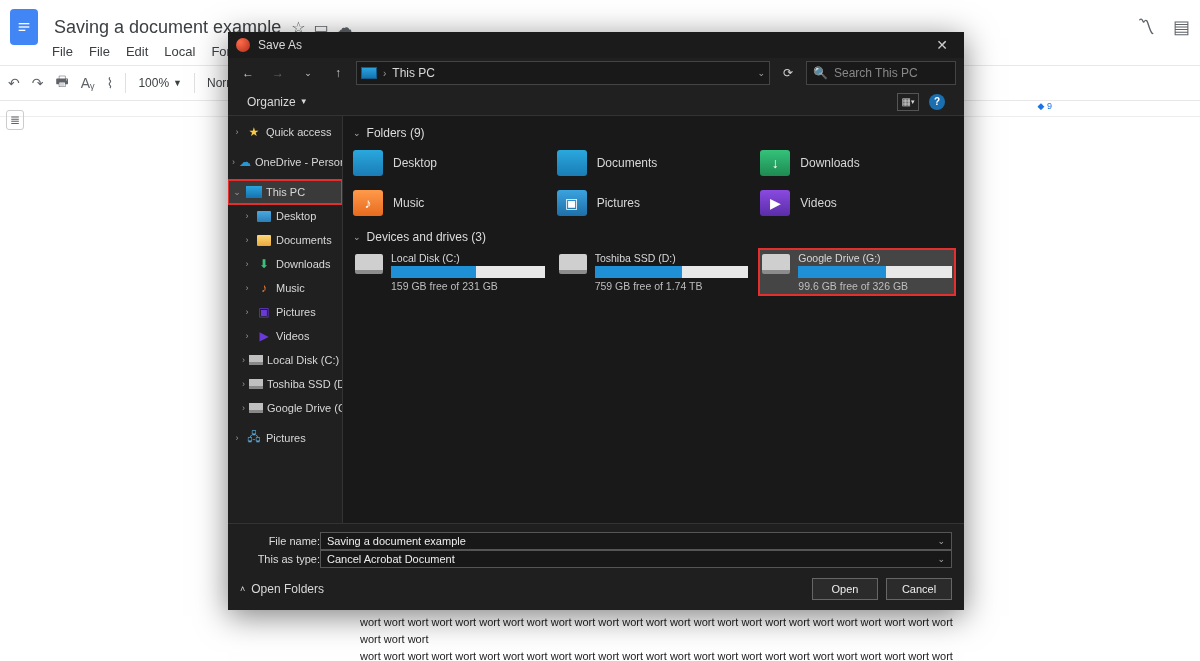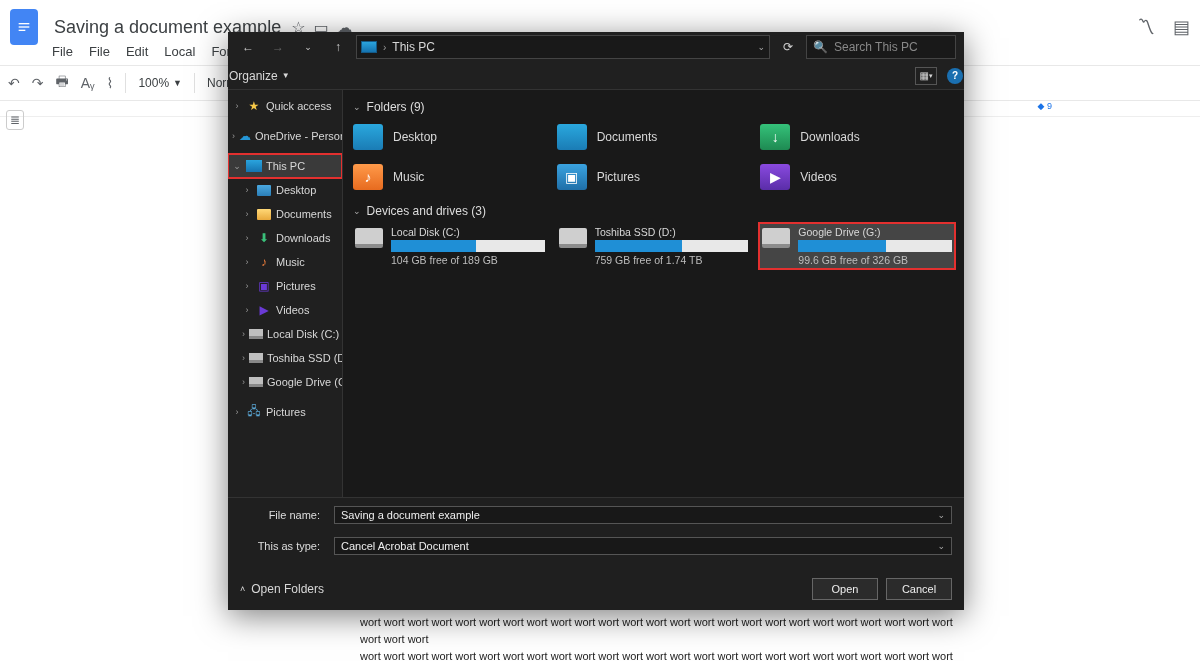--- a/index.html
+++ b/index.html
@@ -29,21 +29,21 @@
   .sa-title .close { margin-left:auto; width:28px; text-align:center; font-size:14px; color:#ccc; }
   .sa-nav { height:30px; display:flex; align-items:center; gap:6px; padding:4px 8px; }
   .sa-nav .navbtn { width:24px; height:24px; display:flex; align-items:center; justify-content:center; color:#ccc; }
   .sa-nav .navbtn.dis { color:#666; }
   .sa-addr { flex:1; height:24px; border:1px solid #444; background:#191919; display:flex; align-items:center; padding:0 4px; gap:6px; }
   .sa-addr .pcicon { width:16px; height:12px; background:linear-gradient(#2aa4de,#1573b0); border:1px solid #145a88; }
   .sa-addr .chev { color:#999; font-size:10px; }
   .sa-addr .drop { margin-left:auto; color:#aaa; font-size:9px; }
   .sa-refresh { width:24px; height:24px; display:flex; align-items:center; justify-content:center; color:#ccc; }
   .sa-search { width:150px; height:24px; border:1px solid #444; background:#191919; display:flex; align-items:center; padding:0 6px; gap:6px; color:#888; }
-  .sa-toolbar { height:28px; display:flex; align-items:center; padding:0 1px; border-bottom:1px solid #333; }
+  .sa-toolbar { height:28px; display:flex; align-items:center; padding:0 19px; border-bottom:1px solid #333; }
   .sa-toolbar .org { display:flex; gap:4px; align-items:center; }
   .sa-toolbar .right { margin-left:auto; display:flex; align-items:center; gap:10px; }
   .sa-toolbar .viewbtn { width:22px; height:18px; border:1px solid #555; display:flex; align-items:center; justify-content:center; font-size:10px; }
   .sa-toolbar .help { width:16px; height:16px; border-radius:50%; background:#1a6fb0; color:#fff; display:flex; align-items:center; justify-content:center; font-size:10px; font-weight:bold; }
 
   .sa-body { flex:1; display:flex; min-height:0; }
   .sa-tree { width:115px; background:#202020; border-right:1px solid #333; padding-top:4px; overflow:hidden; }
   .tree-item { display:flex; align-items:center; height:24px; padding:0 4px; gap:4px; white-space:nowrap; font-size:11px;}
   .tree-item .tw { width:10px; text-align:center; color:#999; font-size:9px; }
   .tree-item .ico { width:16px; height:14px; display:flex; align-items:center; justify-content:center; font-size:12px; }
@@ -73,21 +73,21 @@
   .drive { position:relative; padding:2px; }
   .drive.hl-red { outline:2px solid #e3302f; outline-offset:0; background:#454545; }
   .drive-row { display:flex; align-items:flex-start; gap:8px; }
   .dicon { width:28px; height:20px; background:#cfcfcf; border-bottom:4px solid #8c8c8c; margin-top:2px; border-radius:2px; }
   .dinfo { flex:1; font-size:10.5px; }
   .dbar { height:12px; background:#e8e8e8; margin:2px 0; position:relative; }
   .dbar .fill { position:absolute; left:0; top:0; bottom:0; background:#1f8fd6; }
   .dfree { color:#bdbdbd; }
 
   .sa-fields { border-top:1px solid #333; padding:8px 12px 4px; background:#1f1f1f; }
-  .fld-row { display:flex; align-items:center; gap:14px; margin-bottom:13px; }
+  .fld-row { display:flex; align-items:center; gap:0; margin-bottom:0; }
   .fld-row label { width:80px; text-align:right; font-size:11px; color:#ddd; }
   .fld-row .combo { flex:1; height:18px; border:1px solid #555; background:#181818; display:flex; align-items:center; padding:0 6px; font-size:11px; color:#eee; }
   .fld-row .combo .dd { margin-left:auto; font-size:9px; color:#aaa; }
   .sa-footer { display:flex; align-items:center; padding:6px 12px 10px; background:#1f1f1f; }
   .sa-footer .hide { display:flex; align-items:center; gap:6px; }
   .sa-footer .btns { margin-left:auto; display:flex; gap:8px; }
   .sa-footer button { width:66px; height:22px; background:#2b2b2b; border:1px solid #666; color:#eee; font-size:11px; }
 </style>
 </head>
 <body>
@@ -140,20 +140,25 @@
 <div class="gd-sideicons">
   <span style="border:1px solid #ccc; padding:2px 3px; border-radius:3px; font-size:12px;">≣</span>
 </div>
 <div class="gd-body-text">
   <div>wort wort wort wort wort wort wort wort wort wort wort wort wort wort wort wort wort wort wort wort wort wort wort wort wort wort wort wort</div>
   <div>wort wort wort wort wort wort wort wort wort wort wort wort wort wort wort wort wort wort wort wort wort wort wort wort wort wort wort wort</div>
 
 </div>
 
 <div class="saveas">
+  <div class="sa-title">
+    <div class="appicon"></div>
+    <span>Save As</span>
+    <div class="close">✕</div>
+  </div>
 
   <div class="sa-nav">
     <div class="navbtn">←</div>
     <div class="navbtn dis">→</div>
     <div class="navbtn" style="font-size:9px">⌄</div>
     <div class="navbtn">↑</div>
     <div class="sa-addr">
       <div class="pcicon"></div>
       <span class="chev">›</span>
       <span>This PC</span>
@@ -300,21 +305,21 @@
       </div>
       <div class="drives-grid">
         <div class="drive">
           <div class="drive-row">
             <div class="dicon"></div>
             <div class="dinfo">
               <div>Local Disk (C:)</div>
               <div class="dbar">
                   <div class="fill" style="width:55%"></div>
                 </div>
-              <div class="dfree">104 GB free of 189 GB</div>
+              <div class="dfree">159 GB free of 231 GB</div>
             </div>
           </div>
         </div>
         <div class="drive">
           <div class="drive-row">
             <div class="dicon"></div>
             <div class="dinfo">
               <div>Toshiba SSD (D:)</div>
               <div class="dbar">
                   <div class="fill" style="width:57%"></div>

